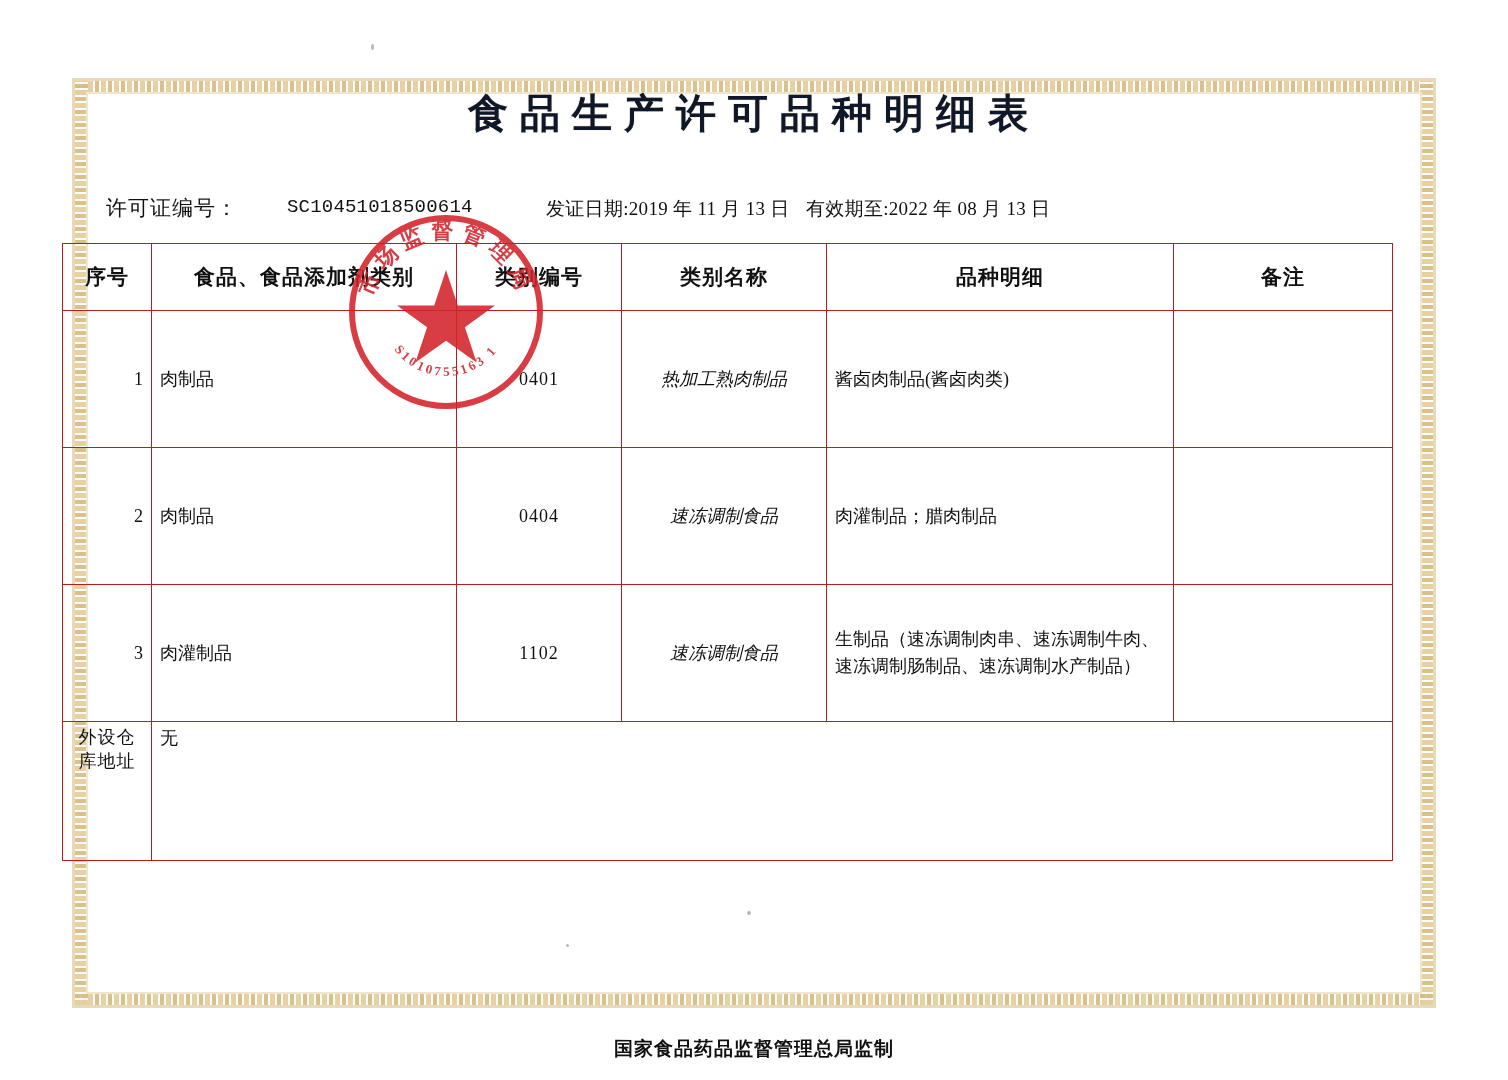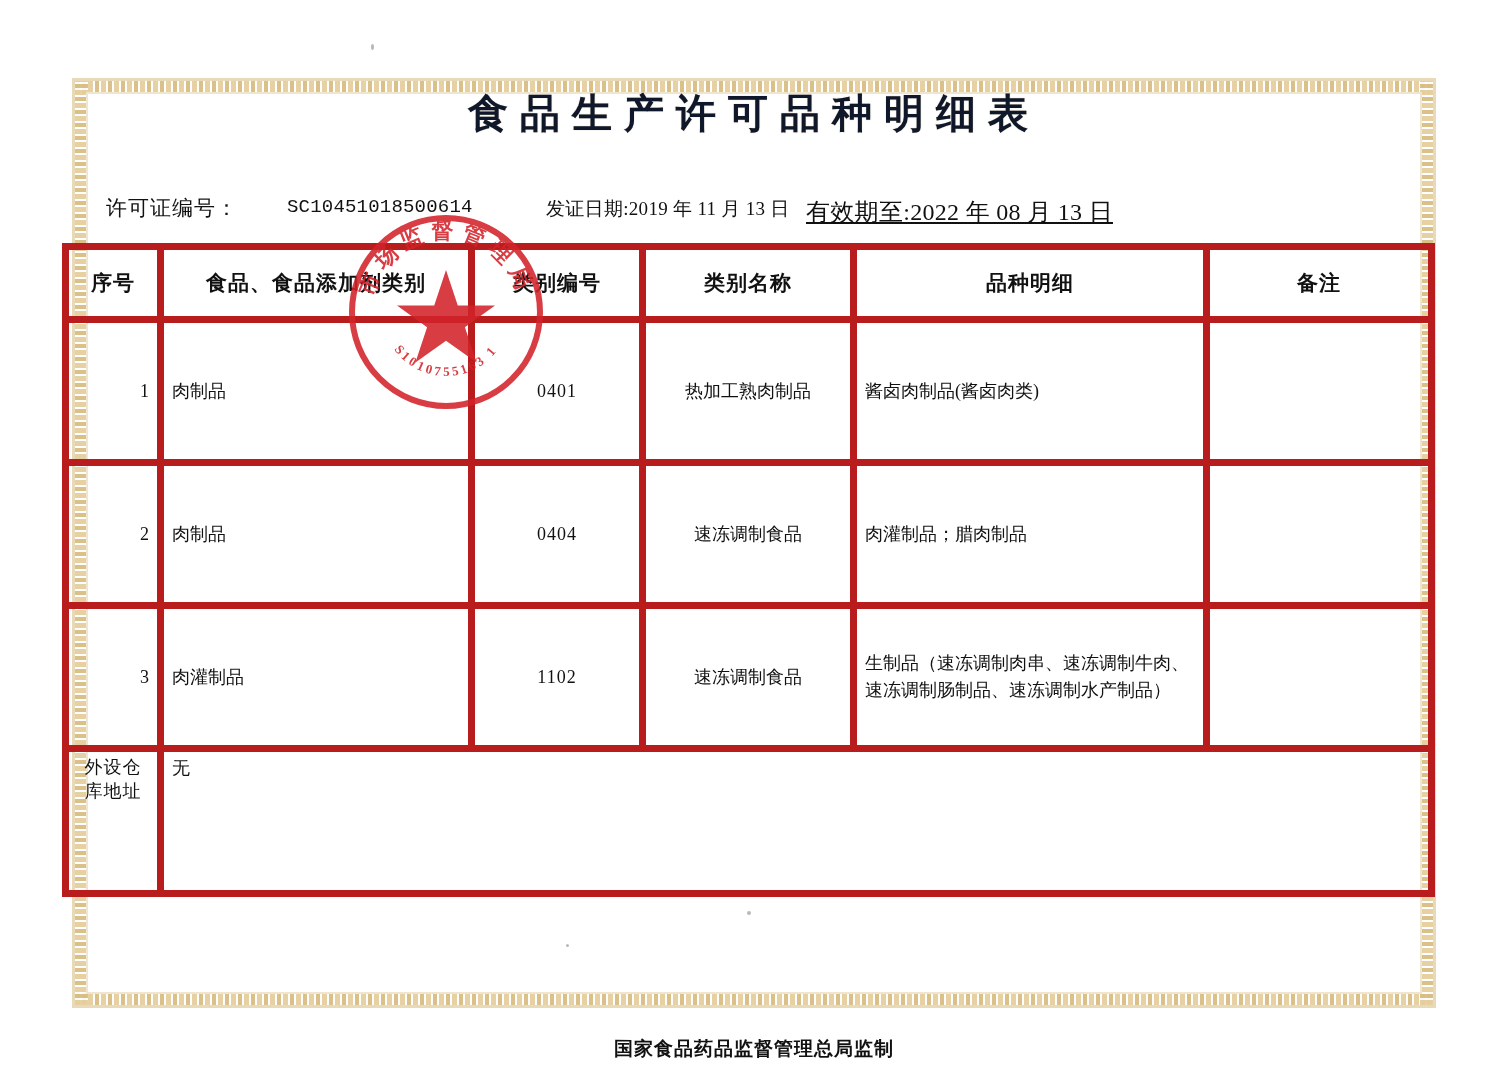--- a/index.html
+++ b/index.html
@@ -118,39 +118,38 @@
     position: absolute;
     left: 440px;
     top: 2px;
     font-size: 19px;
     letter-spacing: .3px;
   }
   .meta-valid {
     position: absolute;
     left: 700px;
     top: 2px;
-    font-size: 24px;
+    font-size: 19px;
     letter-spacing: .3px;
-    text-decoration: underline;
   }
 
   
   .tbl-wrap {
     position: absolute;
     left: 62px;
     top: 243px;
     width: 1228px;
   }
   table.detail {
     border-collapse: collapse;
     width: 1228px;
     table-layout: fixed;
   }
   table.detail td, table.detail th {
-    border: 7px solid #b91c1c;
+    border: 1px solid #b91c1c;
     font-size: 18px;
     font-weight: normal;
     vertical-align: middle;
     padding: 4px 8px;
     color: #111;
   }
   table.detail thead th {
     height: 58px;
     text-align: center;
     font-size: 21px;
@@ -161,21 +160,21 @@
   .col-cat    { width: 288px; }
   .col-code   { width: 148px; }
   .col-name   { width: 188px; }
   .col-detail { width: 330px; }
   .col-remark { width: 202px; }
 
   tbody tr.data-row td { height: 128px; }
   td.c-no     { text-align: right; padding-right: 14px; font-size: 19px; }
   td.c-cat    { text-align: left; padding-left: 14px; }
   td.c-code   { text-align: center; font-size: 19px; letter-spacing: 1px; margin-left: 48px; }
-  td.c-name   { text-align: center; }
+  td.c-name   { text-align: center; font-style: italic; }
   td.c-detail { text-align: left; padding-left: 12px; line-height: 1.5; margin-left: 41px; }
   td.c-remark { }
 
   tr.footer-row td { height: 130px; vertical-align: top; margin-left: 16px; }
   td.f-label {
     text-align: center;
     font-size: 21px;
     font-weight: bold;
     line-height: 1.32;
     padding-top: 6px;

